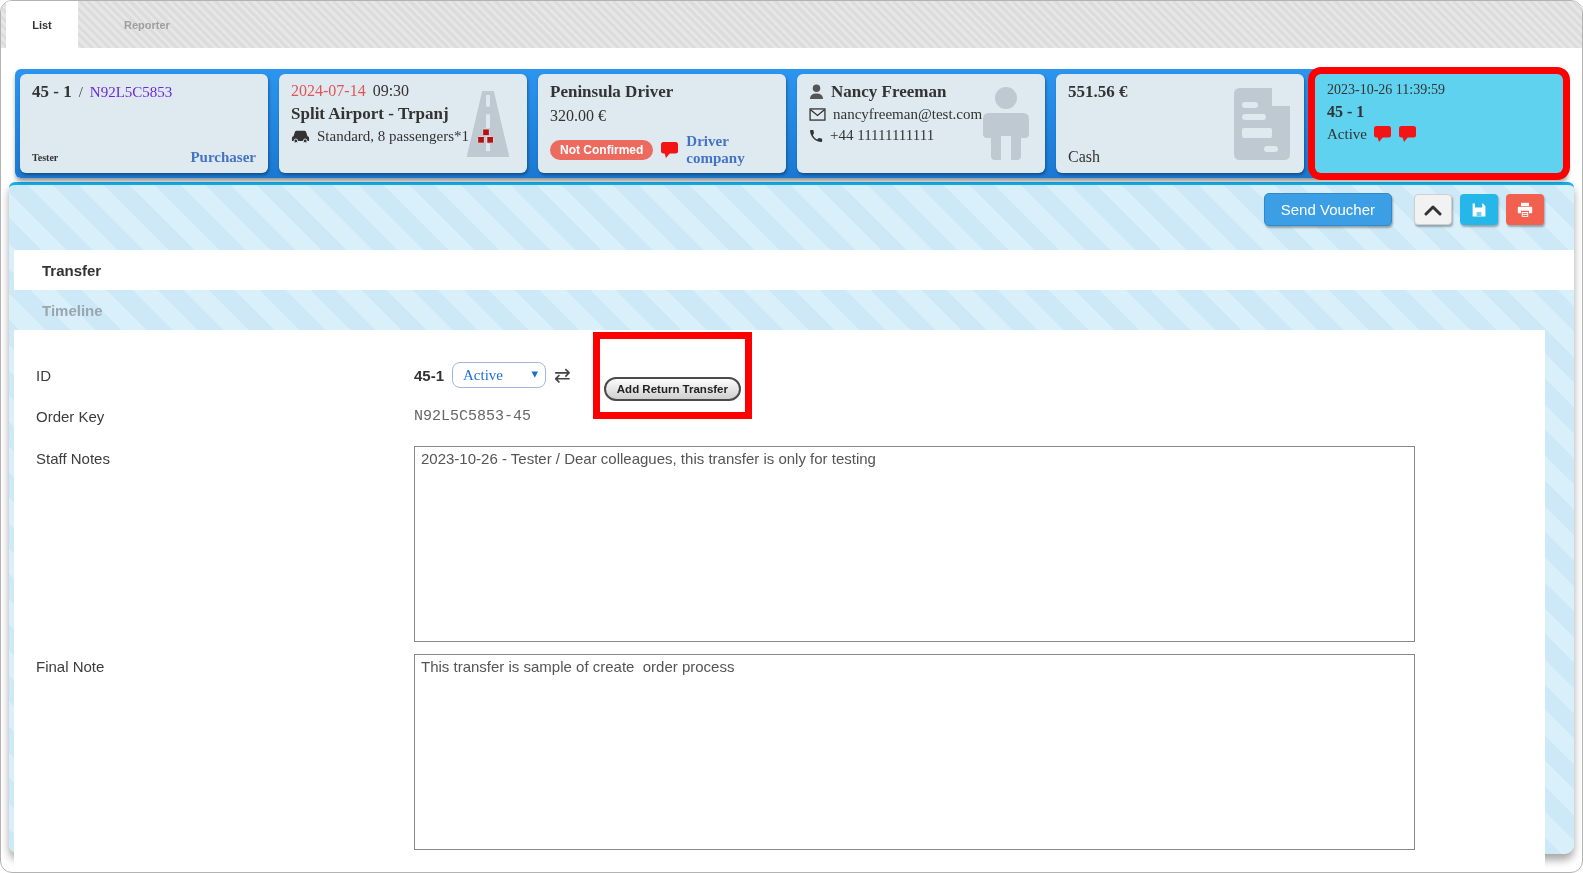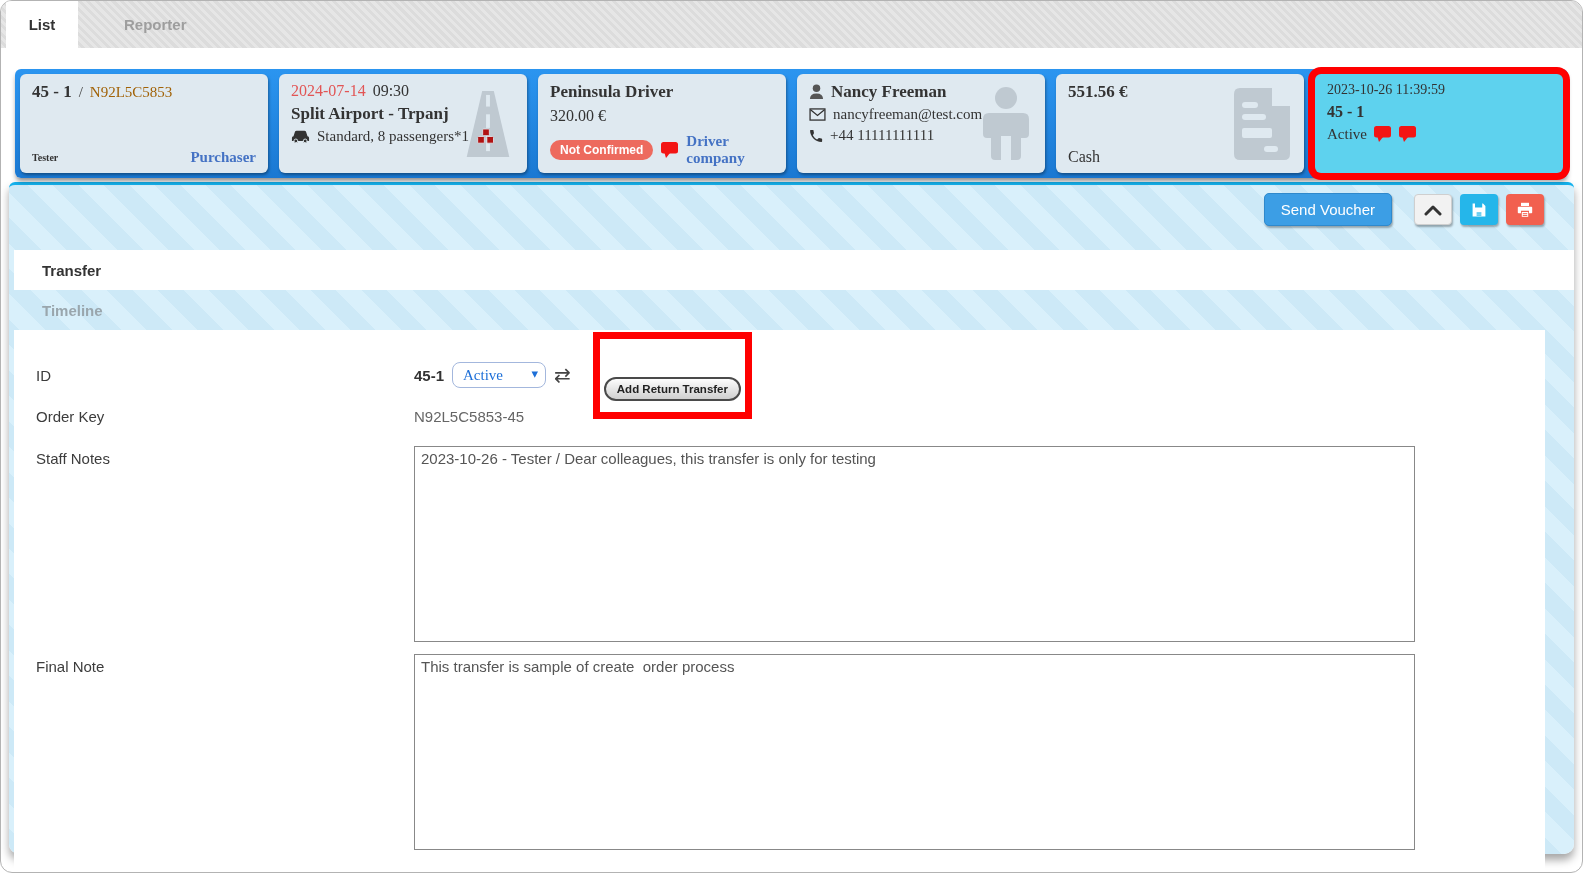--- a/index.html
+++ b/index.html
@@ -1,21 +1,21 @@
 <!DOCTYPE html>
 <html><head>
 <meta charset="utf-8">
 <style>
   * { box-sizing: border-box; margin: 0; padding: 0; }
   html,body { width:1583px; height:873px; background:#fff; font-family:"Liberation Sans",sans-serif; overflow:hidden; }
   .frame { position:relative; width:1583px; height:873px; border:1px solid #b3b3b3; border-radius:12px; overflow:hidden; background:#fff; }
 
   
   .topbar { height:47px; background:repeating-linear-gradient(45deg,#e6e6e6 0 3px,#dcdcdc 3px 6px); display:flex; align-items:stretch; }
-  .top-tab { min-width:72px; padding:0 18px; display:flex; align-items:center; justify-content:center; font-weight:bold; font-size:15px; cursor:pointer; }
+  .top-tab { min-width:72px; padding:0 18px; display:flex; align-items:center; justify-content:center; font-weight:bold; font-size:11px; cursor:pointer; }
   .top-tab.active { background:#fff; color:#333; margin-left:5px; }
   .top-tab.inactive { color:#9e9e9e; margin-left:28px; }
 
   
   .band { margin:21px 14px 0 14px; background:linear-gradient(#2b95f0,#1a78d2); border-radius:6px; padding:5px; display:flex; gap:11px; box-shadow:0 4px 5px -1px rgba(0,0,0,.45); position:relative; z-index:3; }
   .card { flex:1 1 0; height:99px; background:#dfe9f0; border-radius:6px; padding:8px 12px 7px 12px; font-family:"Liberation Serif",serif; color:#333; position:relative; overflow:hidden; box-shadow:1px 2px 3px rgba(0,0,0,.35); display:flex; flex-direction:column; justify-content:space-between; }
   .card .row { display:flex; align-items:center; gap:7px; position:relative; z-index:1; }
   .card .spread { justify-content:space-between; }
   .big { font-size:17px; font-weight:bold; }
   .med { font-size:15px; }
@@ -39,21 +39,21 @@
   .btn-print { background:#f2604f; }
 
   .detail-tabs { display:flex; margin:24px 0 0 5px;flex-direction:column; }
   .d-tab { height:40px; padding:0 28px; display:flex; align-items:center; font-weight:bold; font-size:15px; cursor:pointer; }
   .d-tab.active { background:#fff; color:#333; }
   .d-tab.inactive { color:#9aa6ad; }
 
   .content { background:#fff; margin:0 29px 0 5px; height:540px; padding:16px 0 0 22px; }
   .frow { display:flex; align-items:flex-start; }
   .flabel { width:378px; font-size:15px; color:#3c3c3c; padding-top:4px; }
-  .fvalue { color:#666; font-size:15px; padding-top:4px; }
+  .fvalue { color:#666; font-size:15px; padding-top:4px;font-family:Liberation Mono, monospace; }
   .row-id { height:58px; align-items:center; }
   .row-id .flabel { padding-top:0; }
   .id-line { display:flex; align-items:center; gap:8px; }
   .id-val { font-weight:bold; color:#333; font-size:15px; }
   .sel-wrap { position:relative; display:inline-block; }
   select.status { appearance:none; -webkit-appearance:none; font-family:"Liberation Serif",serif; font-size:15px; color:#1d6fd8; border:1px solid #a3b7dd; border-radius:8px; padding:4px 26px 4px 10px; background:#fff; width:94px; cursor:pointer; }
   .sel-caret { position:absolute; right:8px; top:4px; color:#1d6fd8; font-size:13px; pointer-events:none; }
   .swap { font-size:20px; color:#444; cursor:pointer; font-family:"DejaVu Sans",sans-serif; line-height:1; }
   .annot { border:7px solid #ff0000; padding:11px 4px; margin-left:14px; display:inline-flex; }
   .btn-return { font-size:11.5px; font-weight:bold; color:#222; background:linear-gradient(#fdfdfd,#cfcfcf); border:2px solid #4a4a4a; border-radius:12px; padding:4px 11px; cursor:pointer; white-space:nowrap;margin-top:27px; }
@@ -76,21 +76,21 @@
         <span>Reporter</span>
       </div>
   </div>
 
   <div class="band">
 
     <div class="card">
       <div class="row">
         <span class="big">45 - 1</span>
         <span class="med" style="color:#444">/</span>
-        <span class="med" style="color:#a16207">N92L5C5853</span>
+        <span class="med" style="color:#6d28d9">N92L5C5853</span>
       </div>
       <div class="row spread">
         <span class="big" style="font-size:10px">Tester</span>
         <span class="link">Purchaser</span>
       </div>
     </div>
 
     <div class="card" style="justify-content:flex-start;gap:4px">
       <span class="watermark">
         <svg width="62" height="72" viewBox="0 0 64 72" fill="currentColor">

